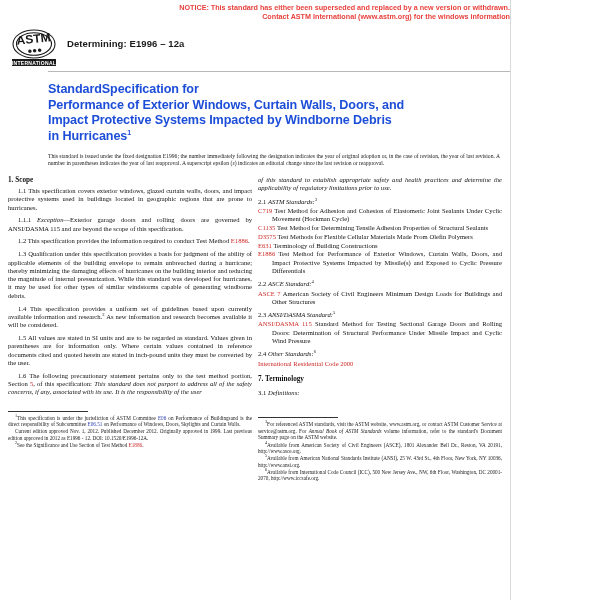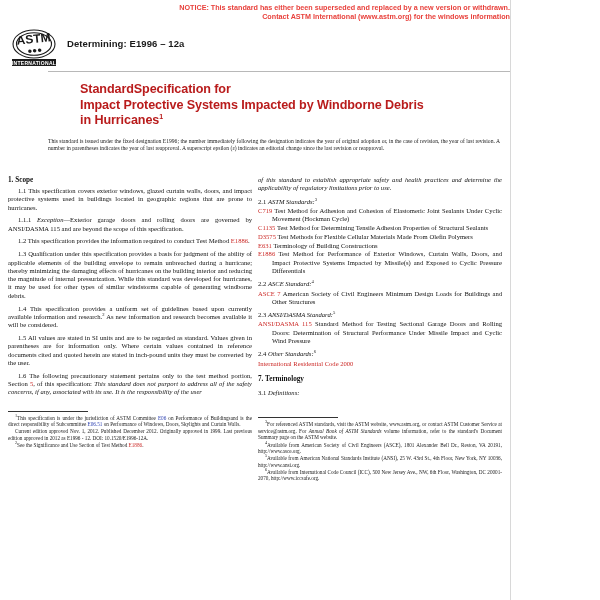--- a/index.html
+++ b/index.html
@@ -82,23 +82,22 @@
   .title-block {
     margin-left: 48px;
     width: 455px;
     padding-top: 10px;
   }
   .title-line {
     font-family: "Liberation Sans", sans-serif;
     font-weight: bold;
     font-size: 12.6px;
     line-height: 15.5px;
-    color: #b91c1c;
+    color: #1d4ed8;
     letter-spacing: -0.1px;
-    margin-left: 32px;
   }
   .title-line sup {
     font-size: 7px;
     vertical-align: super;
     line-height: 0;
   }
   .issue-note {
     margin-top: 9px;
     width: 452px;
     font-family: "Liberation Serif", serif;
@@ -209,20 +208,21 @@
         <rect x="2" y="31" width="44" height="7" fill="#1a1a1a"></rect>
         <text x="24" y="36.6" font-size="5" fill="#ffffff" text-anchor="middle" font-family="Liberation Sans, sans-serif" font-weight="bold" letter-spacing="0.3">INTERNATIONAL</text>
       </svg>
     </div>
     <div class="designation">Determining: E1996 – 12a</div>
     <div class="header-rule"></div>
   </div>
 
   <div class="title-block">
     <div class="title-line">StandardSpecification for</div>
+    <div class="title-line">Performance of Exterior Windows, Curtain Walls, Doors, and</div>
     <div class="title-line">Impact Protective Systems Impacted by Windborne Debris</div>
     <div class="title-line"><span>in Hurricanes</span><sup>1</sup></div>
     <div class="issue-note">This standard is issued under the fixed designation E1996; the number immediately following the designation indicates the year of original adoption or, in the case of revision, the year of last revision. A number in parentheses indicates the year of last reapproval. A superscript epsilon (ε) indicates an editorial change since the last revision or reapproval.</div>
   </div>
 
   <div class="columns">
 
     <div class="col">
 
       <div class="sec-head">1. Scope</div>

